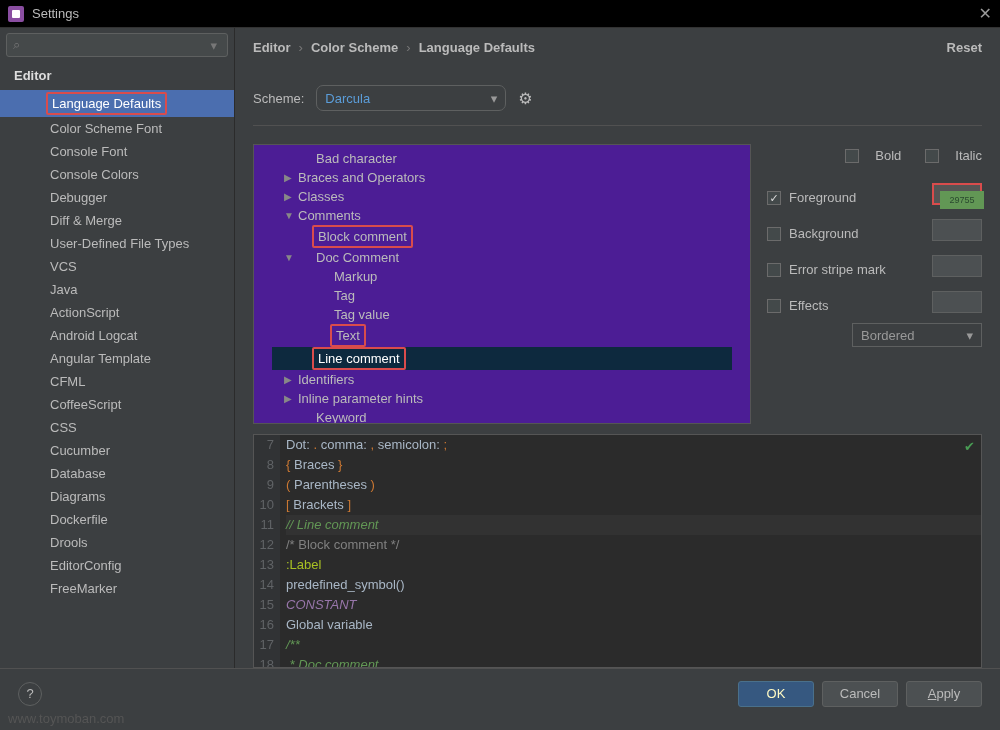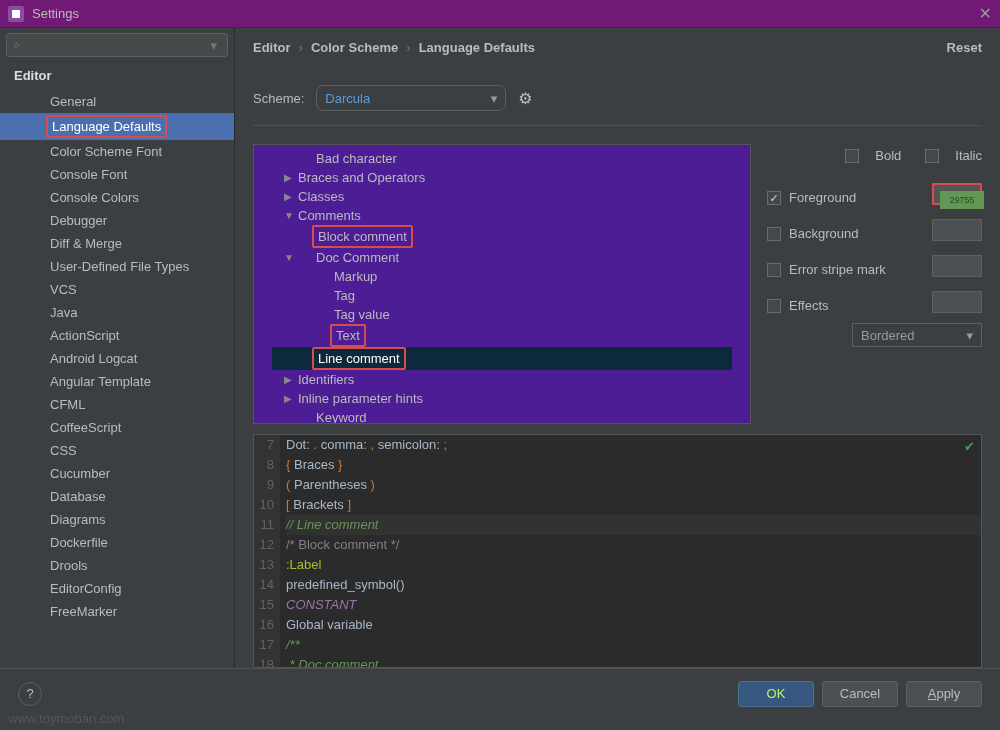--- a/index.html
+++ b/index.html
@@ -1,17 +1,17 @@
 <!DOCTYPE html>
 <html><head>
 <meta charset="utf-8">
 <style>
 * { box-sizing: border-box; margin: 0; padding: 0; font-family: -apple-system, "Segoe UI", Arial, sans-serif; font-size: 13px; }
 body { width: 1000px; height: 730px; background: #3c3f41; color: #bbbbbb; overflow: hidden; position: relative; }
-.titlebar { height: 28px; display: flex; align-items: center; padding: 0 8px; background: #701a75; border-bottom: 1px solid #323232; }
+.titlebar { height: 28px; display: flex; align-items: center; padding: 0 8px; background: #000000; border-bottom: 1px solid #323232; }
 .titlebar .icon { width: 16px; height: 16px; background: #8a4ea1; border-radius: 2px; margin-right: 8px; display:flex; align-items:center; justify-content:center;}
 .titlebar .icon svg { width:10px;height:10px; }
 .titlebar .title { color: #bbb; }
 .close-x { margin-left: auto; color: #999; cursor: pointer; font-size: 16px; }
 .main { display: flex; height: 640px; }
 .sidebar { width: 235px; background: #3c3f41; border-right: 1px solid #2b2b2b; display:flex; flex-direction:column;}
 .search { margin: 5px 6px; height: 24px; background: #45494a; border: 1px solid #5e6060; border-radius: 3px; display: flex; align-items: center; padding: 0 6px; color: #777; }
 .search span { margin-right: 4px; font-size: 13px; }
 .cat-hdr { padding: 6px 14px; font-weight: bold; color: #ddd; border-bottom: 1px solid transparent; }
 .tree { flex:1; overflow-y: auto; padding-bottom:10px; position:relative;}
@@ -50,21 +50,21 @@
 .code-line.hl { background: #323232; }
 .c-pink { color: #cc7832; }
 .c-green { color: #629755; font-style: italic; }
 .c-teal { color: #808080; }
 .c-label { color: #a8c023; }
 .c-const { color: #9876aa; font-style:italic;}
 .eye { position:absolute; top:4px; right:6px; color:#499c54; font-size:13px;}
 .footer { height: 50px; border-top: 1px solid #515151; display: flex; align-items: center; padding: 0 18px; background:#3c3f41; }
 .help { width: 24px; height: 24px; border: 1px solid #5e6060; border-radius: 12px; display:flex; align-items:center; justify-content:center; color:#bbb; cursor:pointer; }
 .btn { min-width: 76px; height: 26px; border: 1px solid #5e6060; background: #4c5052; color: #bbb; border-radius: 3px; cursor: pointer; display:flex; align-items:center; justify-content:center; margin-left: 8px; }
-.btn.primary { background: #365880; border-color: #4a708b; color: #bef264; }
+.btn.primary { background: #365880; border-color: #4a708b; color: #fef9c3; }
 .btn-group { margin-left: auto; display:flex; }
 .underline { text-decoration: underline; }
 .watermark { position:absolute; bottom:4px; left:8px; color:#555; font-size:13px; z-index:50;}
 ::-webkit-scrollbar { width:10px; }
 ::-webkit-scrollbar-track { background:#3c3f41; }
 ::-webkit-scrollbar-thumb { background:#555; border-radius:5px;}
 </style>
 </head>
 <body>
 
@@ -79,21 +79,20 @@
 </div>
 
 <div class="main">
   <div class="sidebar">
     <div class="search">
       <span>⌕</span>
       <span style="margin-left:auto;color:#777;">▾</span>
     </div>
     <div class="cat-hdr">Editor</div>
     <div class="tree" id="sidebar-tree">
-        <div class="tree-item l1">General</div>
         <div class="tree-item l1 selected"><span class="red-box">Language Defaults</span></div>
         <div class="tree-item l1">Color Scheme Font</div>
         <div class="tree-item l1">Console Font</div>
         <div class="tree-item l1">Console Colors</div>
         <div class="tree-item l1">Debugger</div>
         <div class="tree-item l1">Diff &amp; Merge</div>
         <div class="tree-item l1">User-Defined File Types</div>
         <div class="tree-item l1">VCS</div>
         <div class="tree-item l1">Java</div>
         <div class="tree-item l1">ActionScript</div>

